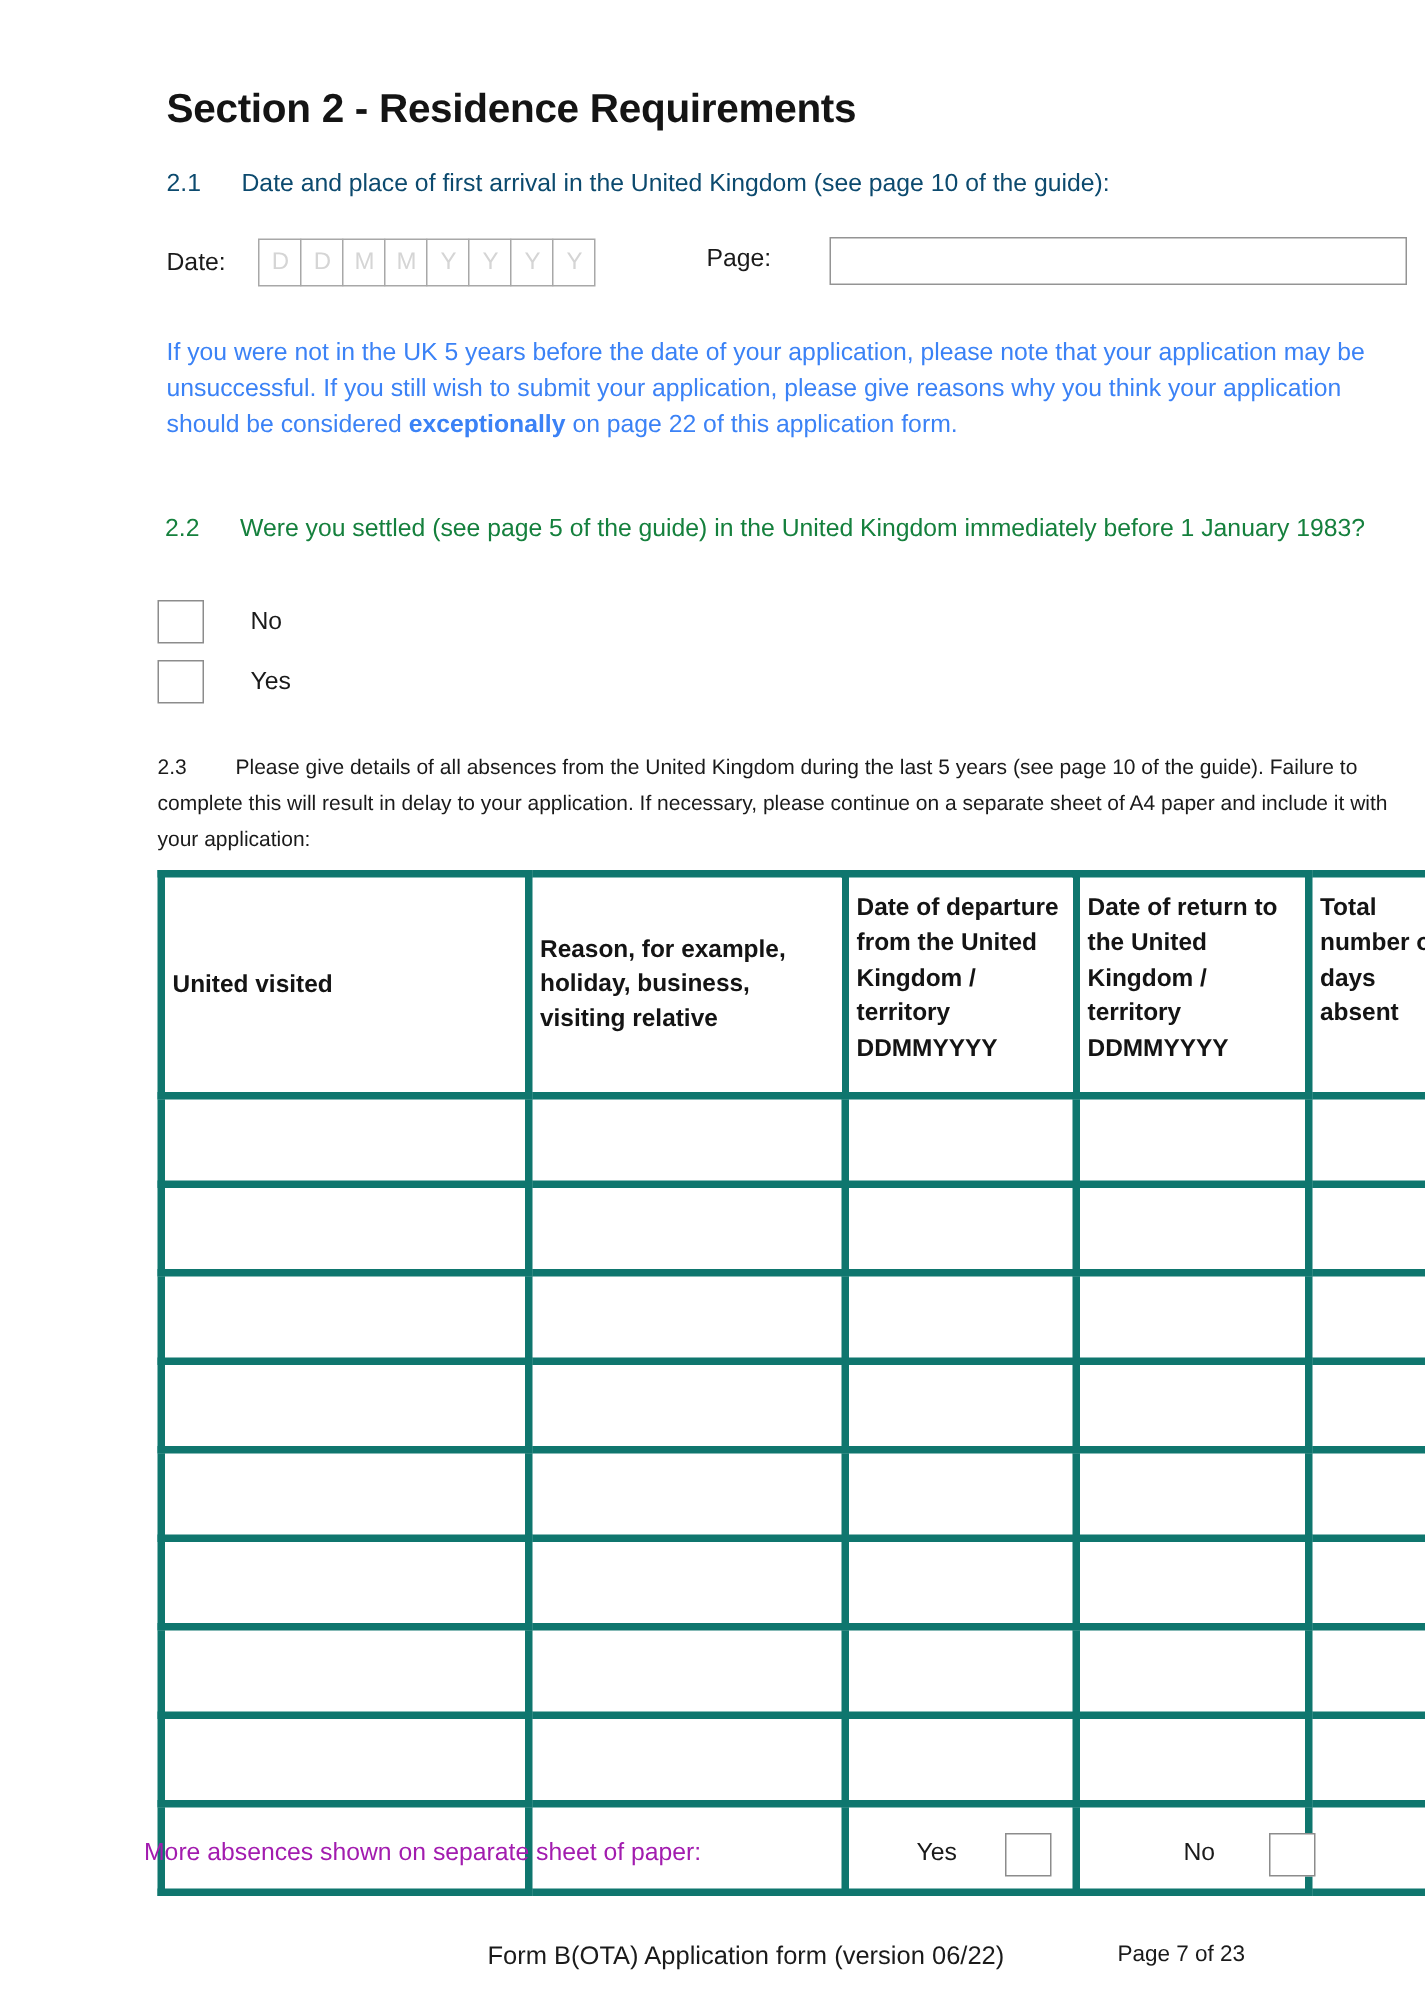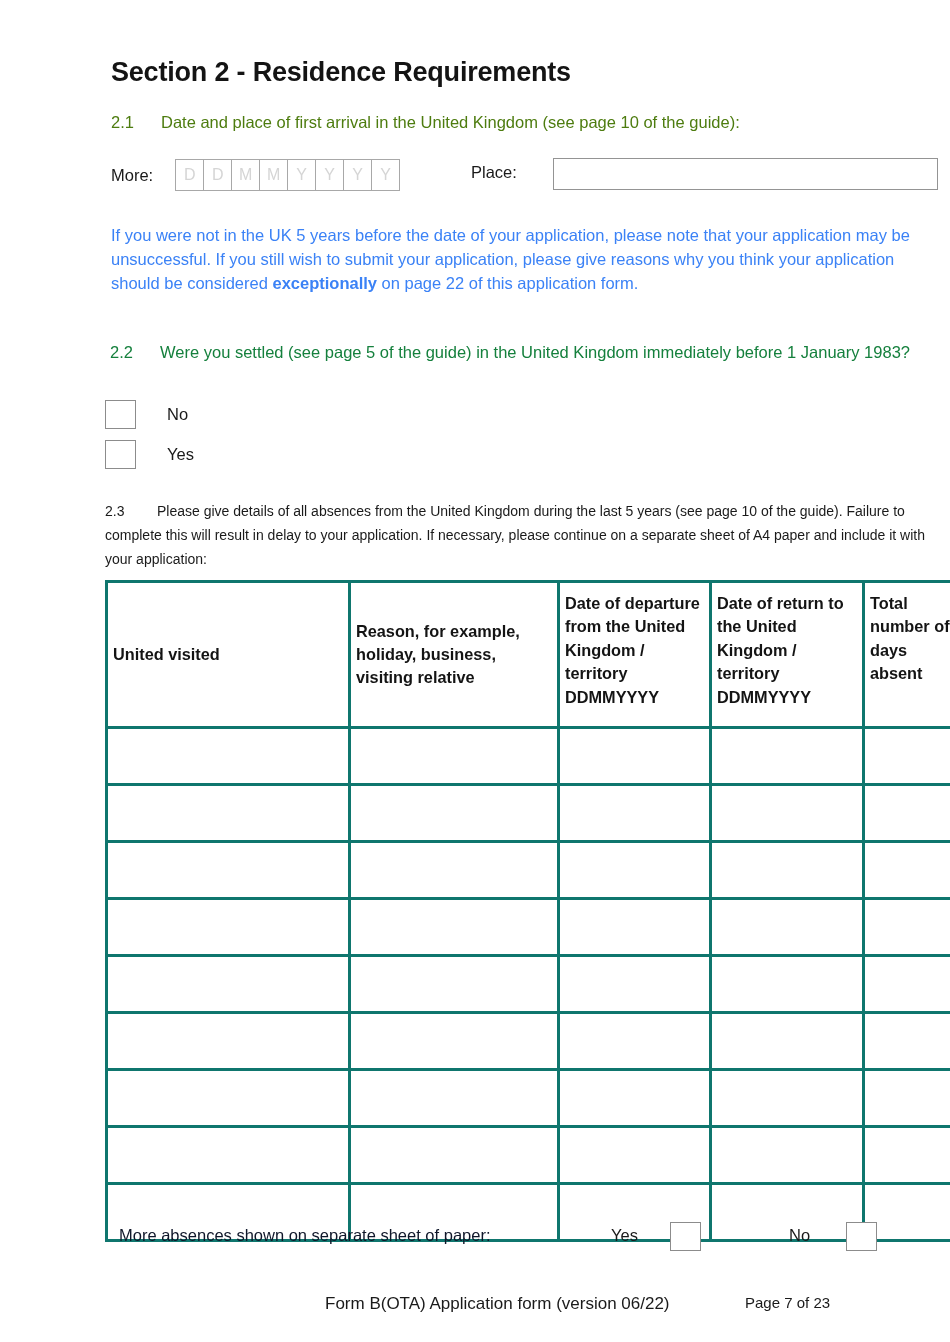--- a/index.html
+++ b/index.html
@@ -36,21 +36,21 @@
     color: #141414;
     white-space: nowrap;
   }
 
   
   .q21 {
     position: absolute;
     left: 63px;
     top: 113px;
     font-size: 16.5px;
-    color: #4d7c0f;
+    color: #0c4a6e;
     white-space: nowrap;
   }
   .q21 .qnum { display: inline-block; width: 50px; }
 
   .date-row {
     position: absolute;
     left: 63px;
     top: 158px;
     height: 34px;
     display: flex;
@@ -157,21 +157,21 @@
   
   .abs-table {
     position: absolute;
     left: 57px;
     top: 580px;
     width: 833px;
     border-collapse: collapse;
     table-layout: fixed;
   }
   .abs-table td, .abs-table th {
-    border: 3px solid #0f766e;
+    border: 5px solid #0f766e;
     padding: 0;
     background: #ffffff;
   }
   .abs-table th {
     height: 143px;
     vertical-align: top;
     overflow: visible;
     position: relative;
   }
   .hdr-inner {
@@ -191,24 +191,24 @@
   
   .c1 { width: 240px; }
   .c2 { width: 206px; }
   .c3 { width: 149px; }
   .c4 { width: 150px; }
   .c5 { width: 88px; text-decoration: underline; }
 
   
   .more-line {
     position: absolute;
-    left: 71px;
+    left: 48px;
     top: 1226px;
     font-size: 16.5px;
-    color: #0f172a;
+    color: #a21caf;
     white-space: nowrap;
   }
   .more-yes-label {
     position: absolute;
     left: 563px;
     top: 1226px;
     font-size: 16.5px;
     color: #1a1a1a;
   }
   .more-yes-box {
@@ -262,34 +262,34 @@
 
 <div class="page">
 
   <div class="section-title">Section 2 - Residence Requirements</div>
 
   <div class="q21">
     <span class="qnum">2.1</span><span>Date and place of first arrival in the United Kingdom (see page 10 of the guide):</span>
   </div>
 
   <div class="date-row">
-    <span class="date-label">More:</span>
+    <span class="date-label">Date:</span>
     <span class="date-cells">
       <span class="date-cell">D</span>
       <span class="date-cell">D</span>
       <span class="date-cell">M</span>
       <span class="date-cell">M</span>
       <span class="date-cell">Y</span>
       <span class="date-cell">Y</span>
       <span class="date-cell">Y</span>
       <span class="date-cell">Y</span>
     </span>
   </div>
 
-  <div class="place-label">Place:</div>
+  <div class="place-label">Page:</div>
   <div class="place-box"></div>
 
   <div class="note">
     <span>If you were not in the UK 5 years before the date of your application, please note that your application may be unsuccessful. If you still wish to submit your application, please give reasons why you think your application should be considered </span><b>exceptionally</b><span> on page 22 of this application form.</span>
   </div>
 
   <div class="q22">
     <span class="qnum">2.2</span><span>Were you settled (see page 5 of the guide) in the United Kingdom immediately before 1 January 1983?</span>
   </div>
 

